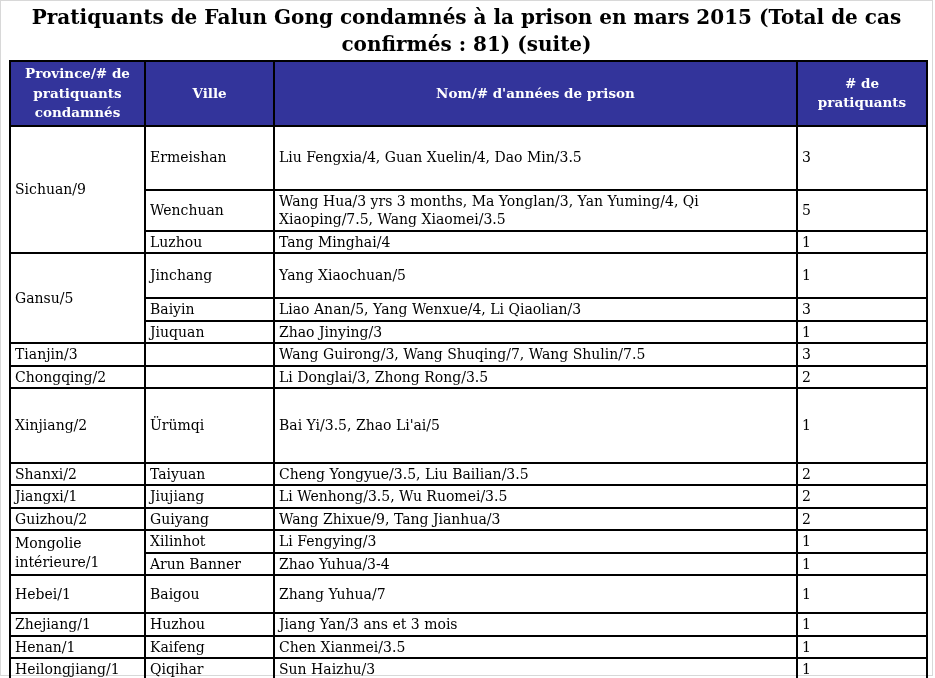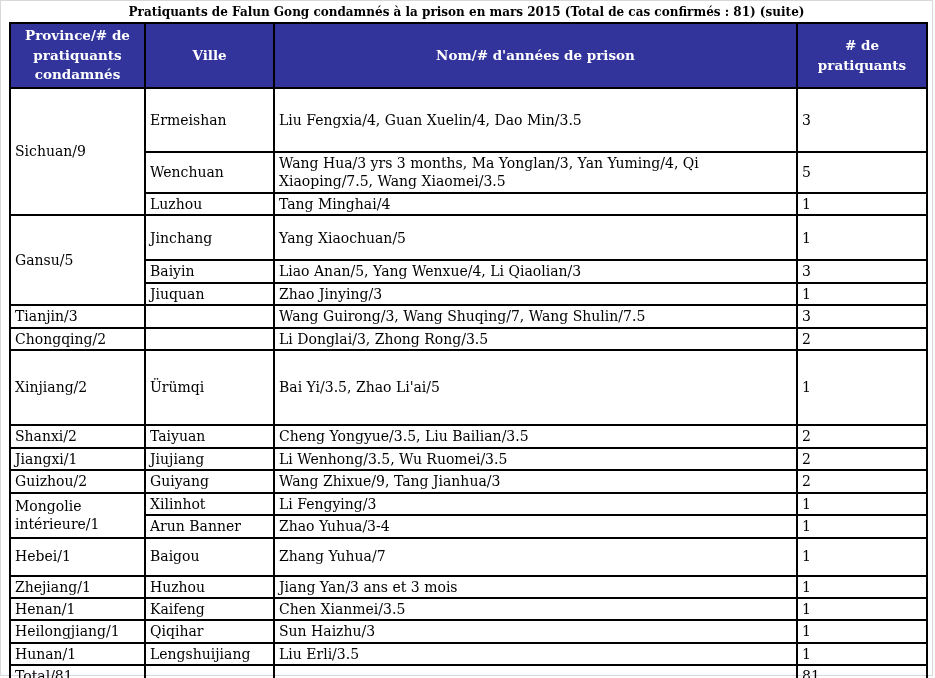--- a/index.html
+++ b/index.html
@@ -12,21 +12,21 @@
   }
   .page {
     width: 933px; height: 676px;
     border: 1px solid #d8d8d8;
     box-sizing: border-box;
     padding: 2px 0 0 0;
   }
   .page-title {
     text-align: center;
     font-weight: bold;
-    font-size: 12px;
+    font-size: 20px;
     line-height: 1.35;
     padding: 1px 0 2px 0;
   }
   table.data-table {
     border-collapse: collapse;
     table-layout: fixed;
     width: 917px;
     margin-left: 8px;
   }
   table.data-table th, table.data-table td {

